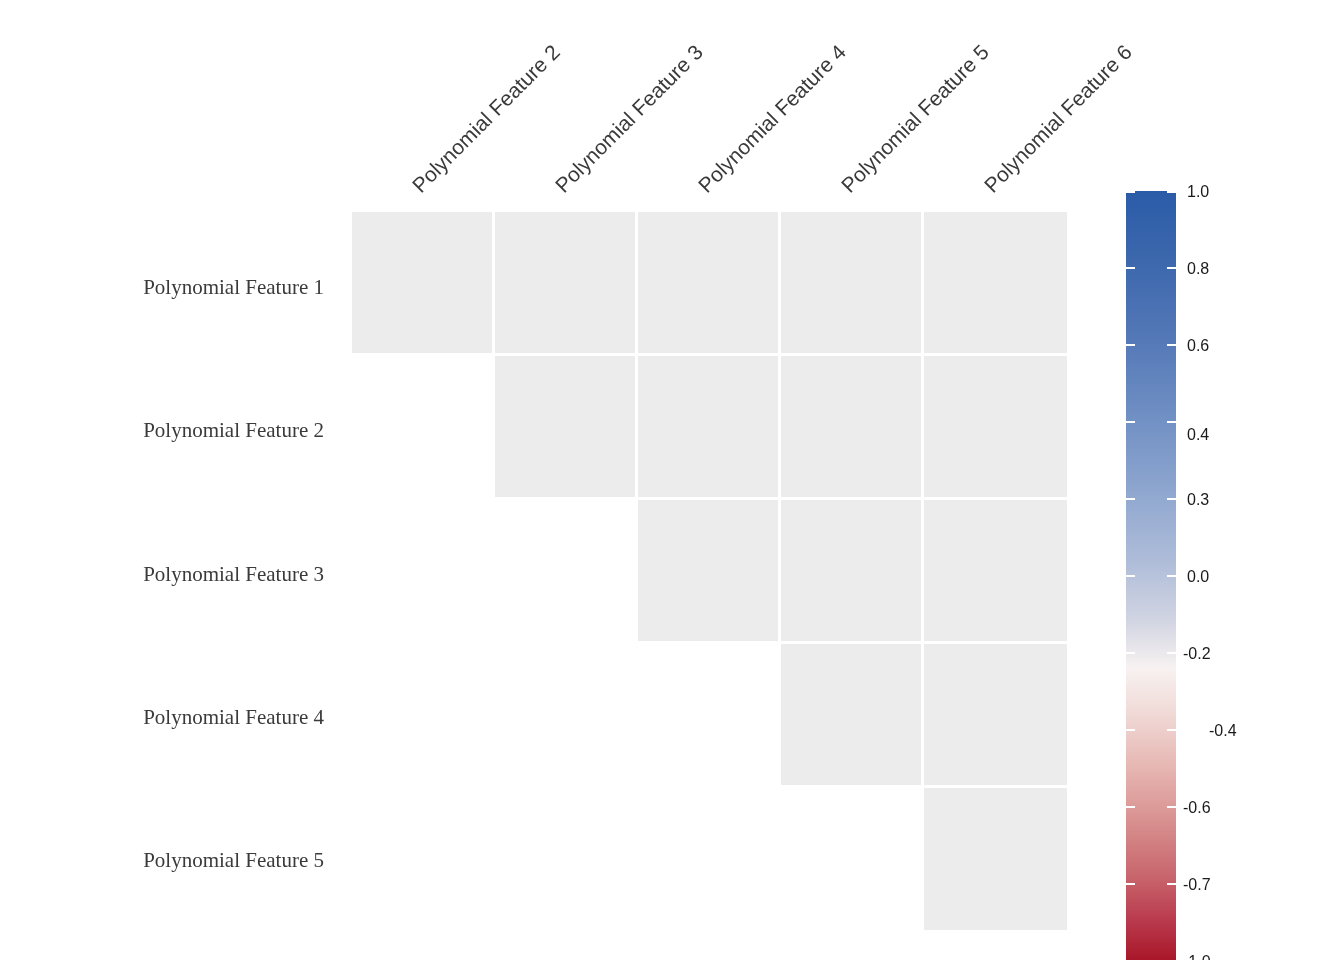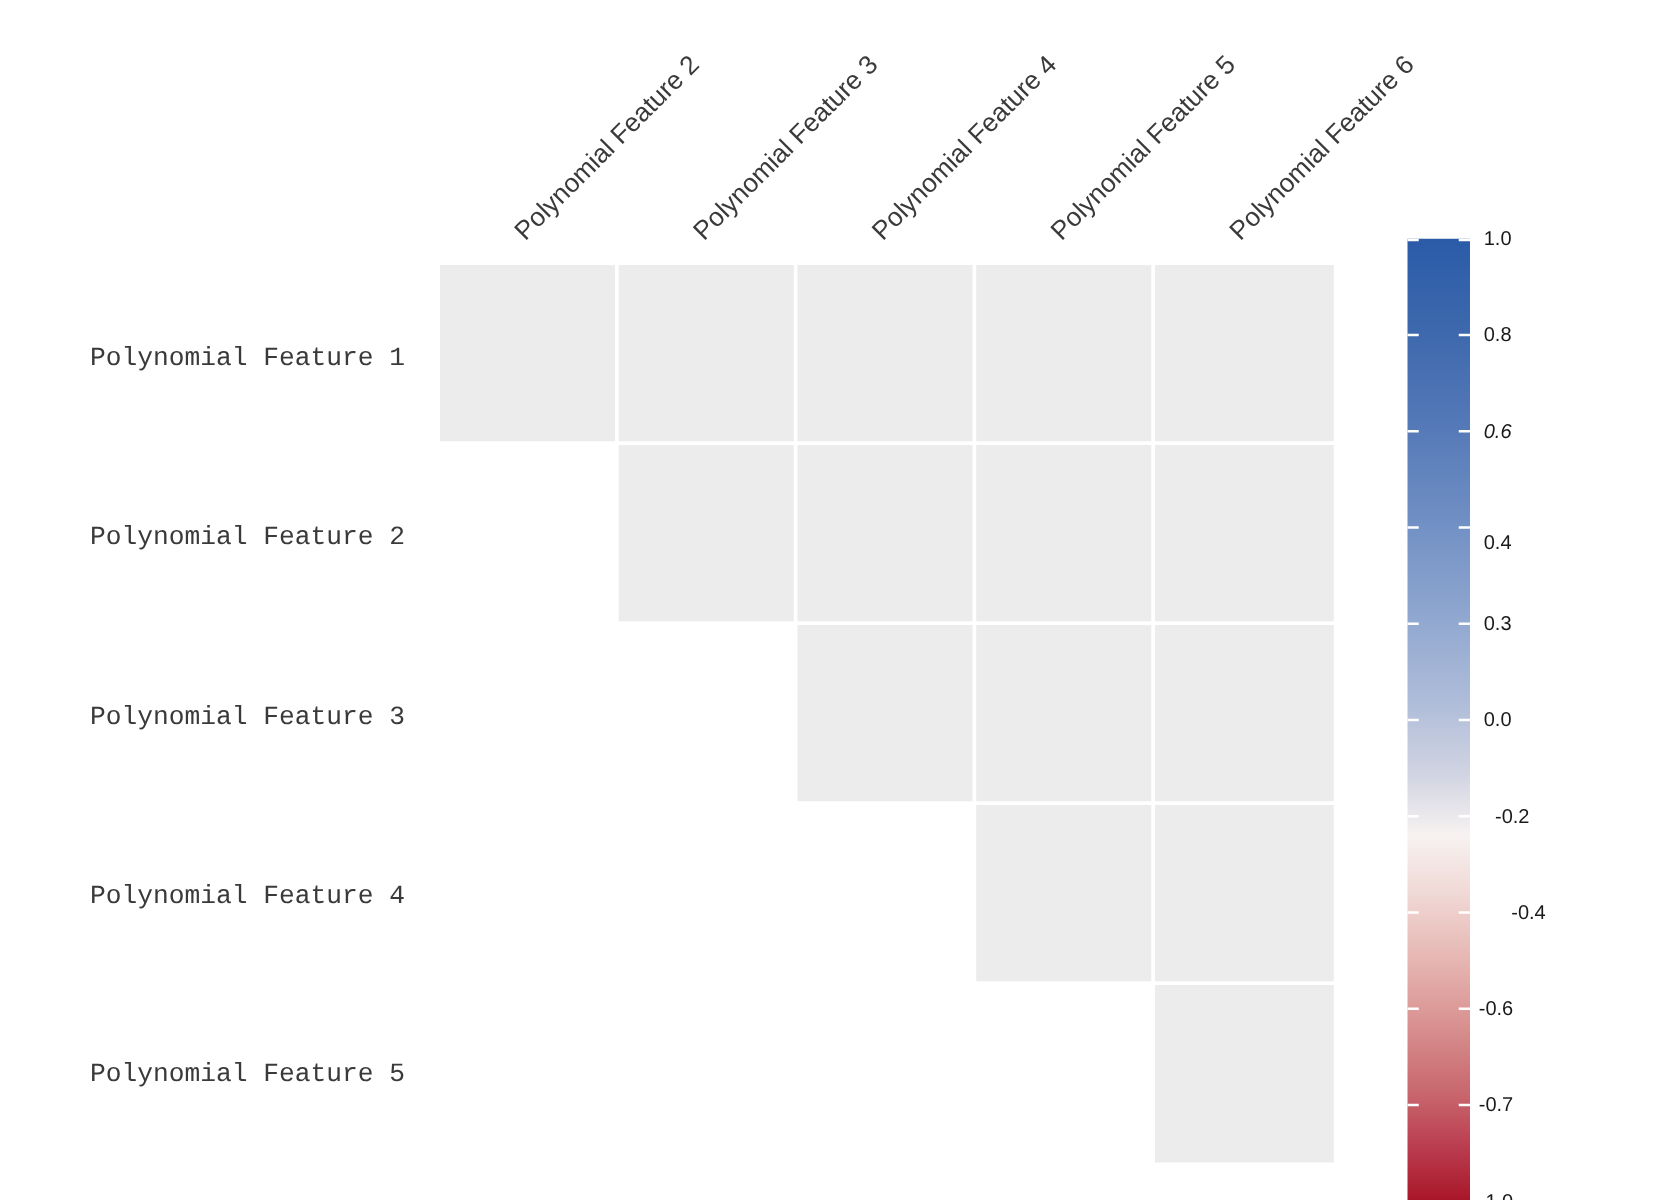--- a/index.html
+++ b/index.html
@@ -23,21 +23,21 @@
     background: #ffffff;
   }
 
   
   .ylabel {
     position: absolute;
     right: 1020px;           
     text-align: right;
     color: #3a3a3a;
     font-size: 21px;
-    font-family: Liberation Mono, monospace;
+    font-family: Liberation Serif, serif;
     white-space: nowrap;
     line-height: 1;
   }
 
   
   .xlabel-anchor {
     position: absolute;
     width: 0;
     height: 0;
   }
@@ -155,23 +155,23 @@
     <div class="cb-tick-left" style="top:538px;"></div>
     <div class="cb-tick-right" style="top:538px;"></div>
     <div class="cb-tick-left" style="top:615px;"></div>
     <div class="cb-tick-right" style="top:615px;"></div>
     <div class="cb-tick-left" style="top:692px;"></div>
     <div class="cb-tick-right" style="top:692px;"></div>
   </div>
 
   <div class="cb-label" style="left:1187px; top:184px;">1.0</div>
   <div class="cb-label" style="left:1187px; top:261px;">0.8</div>
-  <div class="cb-label" style="left:1187px; top:338px;font-style:italic;">0.6</div>
+  <div class="cb-label" style="left:1187px; top:338px;">0.6</div>
   <div class="cb-label" style="left:1187px; top:427px;">0.4</div>
   <div class="cb-label" style="left:1187px; top:492px;">0.3</div>
   <div class="cb-label" style="left:1187px; top:569px;">0.0</div>
-  <div class="cb-label" style="left:1183px; top:646px;margin-left:13px;">-0.2</div>
+  <div class="cb-label" style="left:1183px; top:646px;">-0.2</div>
   <div class="cb-label" style="left:1183px; top:723px;margin-left:26px;">-0.4</div>
   <div class="cb-label" style="left:1183px; top:800px;">-0.6</div>
   <div class="cb-label" style="left:1183px; top:877px;">-0.7</div>
   <div class="cb-label" style="left:1183px; top:954px;">-1.0</div>
 
 </div>
 
 </body></html>

